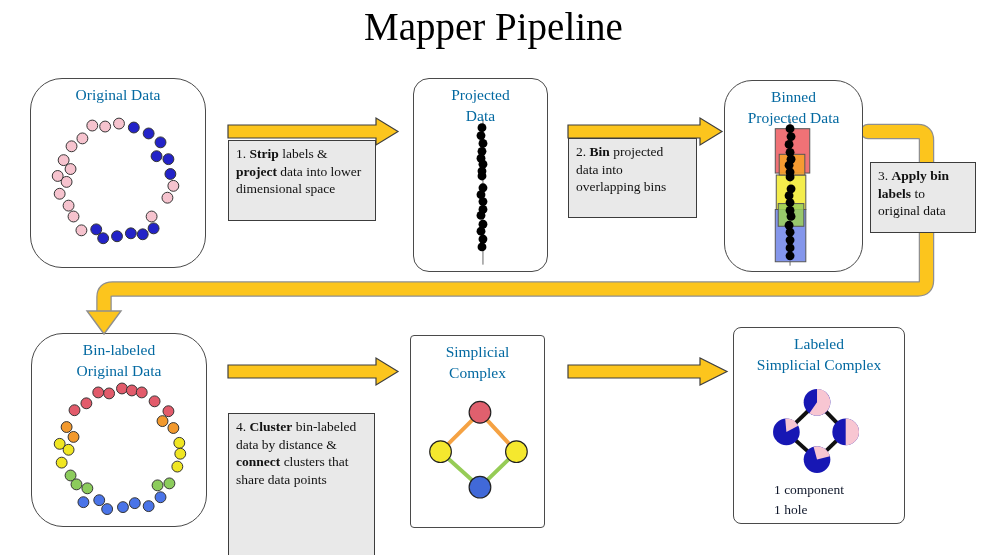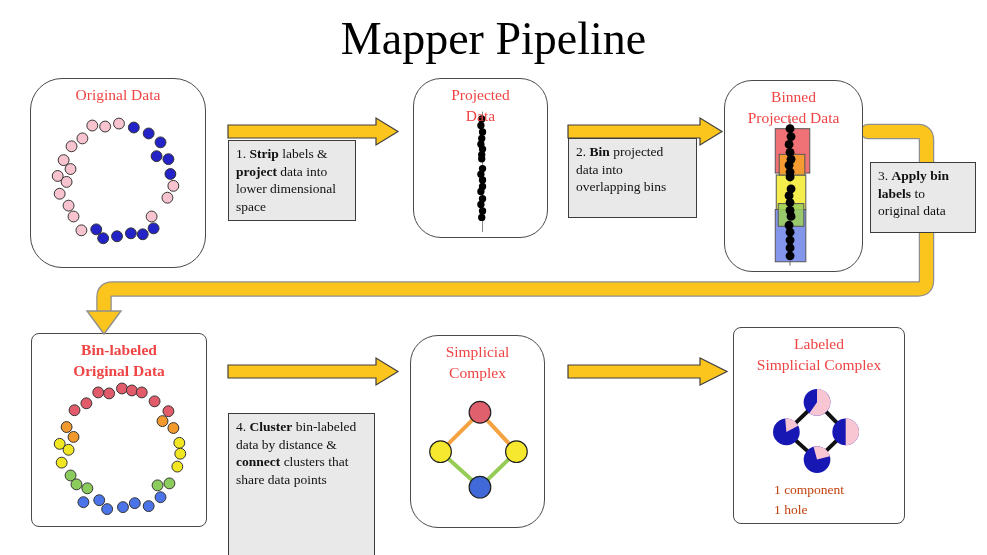--- a/index.html
+++ b/index.html
@@ -1,30 +1,30 @@
 <!DOCTYPE html>
 <html style="--arrow: #fcc51d; --arrow_outline: #8f8f8f; --arrow_stroke: #3f3f3f; --box_border: #4a4a4a; --step_bg: #e9e9e9; --step_border: #3c3c3c; --pink: #f6c3ce; --blue: #2323c8; --red: #e25b6b; --orange: #f2992d; --yellow: #f0e622; --green: #8ccc5c; --lblue: #4a74e8; --bin_red: #ee5f63; --bin_orange: #f6a028; --bin_yellow: #f2ea33; --bin_green: #9bce5a; --bin_blue: #7387e8; --node_red: #e0606e; --node_yellow: #f5e82e; --node_blue: #4169d8; --edge_orange: #f5a243; --edge_green: #96cc56; --pie_blue: #1717b4; --pie_pink: #f8c6d2;"><head>
 <meta charset="utf-8">
 <style>
   html,body{margin:0;padding:0;background:#fff;}
   .canvas{position:relative;width:987px;height:555px;background:#fff;
           font-family:"Liberation Serif",serif;overflow:hidden;}
   .title{position:absolute;top:4px;left:0;width:100%;text-align:center;
-         font-size:46px;color:#000;margin-top:8px;}
+         font-size:39px;color:#000;}
   svg.layer{position:absolute;left:0;top:0;width:987px;height:555px;}
   .under{z-index:1;} .over{z-index:3;}
   .node{position:absolute;z-index:2;background:#fff;border:1.6px solid var(--box_border);
         box-sizing:border-box;}
   .nlabel{position:absolute;top:6px;left:0;width:100%;text-align:center;
-          font-size:15.5px;line-height:1.35;color:#ef4444;white-space:pre-line;z-index:2;}
+          font-size:15.5px;line-height:1.35;color:#0369a1;white-space:pre-line;z-index:2;}
   .fig{position:absolute;left:0;top:0;width:100%;height:100%;z-index:1;}
   .step{position:absolute;z-index:2;background:var(--step_bg);
         border:1.6px solid var(--step_border);box-sizing:border-box;
         padding:4px 7px;font-size:13.5px;line-height:1.3;color:#111;}
-  .notes{position:absolute;font-size:13.5px;line-height:1.45;color:#c2410c;
+  .notes{position:absolute;font-size:13.5px;line-height:1.45;color:#0f172a;
          white-space:pre-line;z-index:2;}
   .arrowpoly{fill:var(--arrow);stroke:var(--arrow_stroke);stroke-width:1.2px;}
   .conn-outline{fill:none;stroke:var(--arrow_outline);stroke-width:15.5px;stroke-linecap:round;}
   .conn-fill{fill:none;stroke:var(--arrow);stroke-width:13px;stroke-linecap:round;}
   .conn-head{fill:var(--arrow);stroke:var(--arrow_outline);stroke-width:1.4px;}
 </style>
 </head>
 <body>
 
 <div class="canvas">
@@ -63,25 +63,25 @@
         <circle cx="29" cy="116" r="5.5" fill="#f6c3ce" stroke="#333" stroke-width="1"></circle>
         <circle cx="36" cy="104" r="5.5" fill="#f6c3ce" stroke="#333" stroke-width="1"></circle>
         <circle cx="27" cy="98" r="5.5" fill="#f6c3ce" stroke="#333" stroke-width="1"></circle>
         <circle cx="40" cy="91" r="5.5" fill="#f6c3ce" stroke="#333" stroke-width="1"></circle>
         <circle cx="33" cy="82" r="5.5" fill="#f6c3ce" stroke="#333" stroke-width="1"></circle>
         <circle cx="41" cy="68" r="5.5" fill="#f6c3ce" stroke="#333" stroke-width="1"></circle>
         <circle cx="52" cy="60" r="5.5" fill="#f6c3ce" stroke="#333" stroke-width="1"></circle>
       </svg>
   </div>
 
-  <div class="step" style="left:228px;top:140px;width:128px;height:81px;">
+  <div class="step" style="left:228px;top:140px;width:148px;height:81px;">
     <span><span>1. </span><b>Strip</b><span> labels &amp; </span><b>project</b><span> data into lower dimensional space</span></span>
   </div>
 
-  <div class="node" style="left:413px;top:78px;width:135px;height:160px;border-radius:28px;">
+  <div class="node" style="left:413px;top:78px;width:135px;height:194px;border-radius:16px;">
     <div class="nlabel">Projected
 Data</div>
     <svg class="fig" id="fig-projected" viewBox="0 0 135 194">
         <line x1="70" y1="40" x2="70" y2="188" stroke="#666" stroke-width="1"></line>
         <circle cx="69" cy="49" r="4.5" fill="#000" stroke="none" stroke-width="0"></circle>
         <circle cx="68" cy="57" r="4.5" fill="#000" stroke="none" stroke-width="0"></circle>
         <circle cx="70" cy="65" r="4.5" fill="#000" stroke="none" stroke-width="0"></circle>
         <circle cx="69" cy="73" r="4.5" fill="#000" stroke="none" stroke-width="0"></circle>
         <circle cx="68" cy="80" r="4.5" fill="#000" stroke="none" stroke-width="0"></circle>
         <circle cx="70" cy="86" r="4.5" fill="#000" stroke="none" stroke-width="0"></circle>
@@ -131,21 +131,21 @@
         <circle cx="66" cy="161" r="4.5" fill="#000" stroke="none" stroke-width="0"></circle>
         <circle cx="66" cy="169" r="4.5" fill="#000" stroke="none" stroke-width="0"></circle>
         <circle cx="66" cy="177" r="4.5" fill="#000" stroke="none" stroke-width="0"></circle>
       </svg>
   </div>
 
   <div class="step" style="left:870px;top:139px;width:106px;height:71px;margin-top:23px;">
     <span><span>3. </span><b>Apply bin labels</b><span> to original data</span></span>
   </div>
 
-  <div class="node" style="left:31px;top:333px;width:176px;height:194px;border-radius:8px;font-weight:bold;">
+  <div class="node" style="left:31px;top:333px;width:176px;height:194px;border-radius:32px;">
     <div class="nlabel">Bin-labeled
 Original Data</div>
     <svg class="fig" id="fig-bin-labeled" viewBox="0 0 176 194">
         <circle cx="67" cy="59" r="5.5" fill="#e25b6b" stroke="#333" stroke-width="1"></circle>
         <circle cx="78" cy="60" r="5.5" fill="#e25b6b" stroke="#333" stroke-width="1"></circle>
         <circle cx="91" cy="55" r="5.5" fill="#e25b6b" stroke="#333" stroke-width="1"></circle>
         <circle cx="101" cy="57" r="5.5" fill="#e25b6b" stroke="#333" stroke-width="1"></circle>
         <circle cx="111" cy="59" r="5.5" fill="#e25b6b" stroke="#333" stroke-width="1"></circle>
         <circle cx="124" cy="68" r="5.5" fill="#e25b6b" stroke="#333" stroke-width="1"></circle>
         <circle cx="55" cy="70" r="5.5" fill="#e25b6b" stroke="#333" stroke-width="1"></circle>
@@ -173,21 +173,21 @@
         <circle cx="104" cy="171" r="5.5" fill="#4a74e8" stroke="#333" stroke-width="1"></circle>
         <circle cx="118" cy="174" r="5.5" fill="#4a74e8" stroke="#333" stroke-width="1"></circle>
         <circle cx="130" cy="165" r="5.5" fill="#4a74e8" stroke="#333" stroke-width="1"></circle>
       </svg>
   </div>
 
   <div class="step" style="left:228px;top:381px;width:147px;height:148px;margin-top:32px;">
     <span><span>4. </span><b>Cluster</b><span> bin-labeled data by distance &amp; </span><b>connect</b><span> clusters that share data points</span></span>
   </div>
 
-  <div class="node" style="left:410px;top:335px;width:135px;height:193px;border-radius:28px;">
+  <div class="node" style="left:410px;top:335px;width:135px;height:193px;border-radius:4px;">
     <div class="nlabel">Simplicial
 Complex</div>
     <svg class="fig" id="fig-simplicial" viewBox="0 0 135 193">
         <line x1="70" y1="77" x2="30" y2="117" stroke="#f5a243" stroke-width="4" stroke-linecap="round"></line>
         <line x1="70" y1="77" x2="107" y2="117" stroke="#f5a243" stroke-width="4" stroke-linecap="round"></line>
         <line x1="30" y1="117" x2="70" y2="153" stroke="#96cc56" stroke-width="4" stroke-linecap="round"></line>
         <line x1="107" y1="117" x2="70" y2="153" stroke="#96cc56" stroke-width="4" stroke-linecap="round"></line>
         <circle cx="70" cy="77" r="11" fill="#e0606e" stroke="#222" stroke-width="1.2"></circle>
         <circle cx="30" cy="117" r="11" fill="#f5e82e" stroke="#222" stroke-width="1.2"></circle>
         <circle cx="107" cy="117" r="11" fill="#f5e82e" stroke="#222" stroke-width="1.2"></circle>

